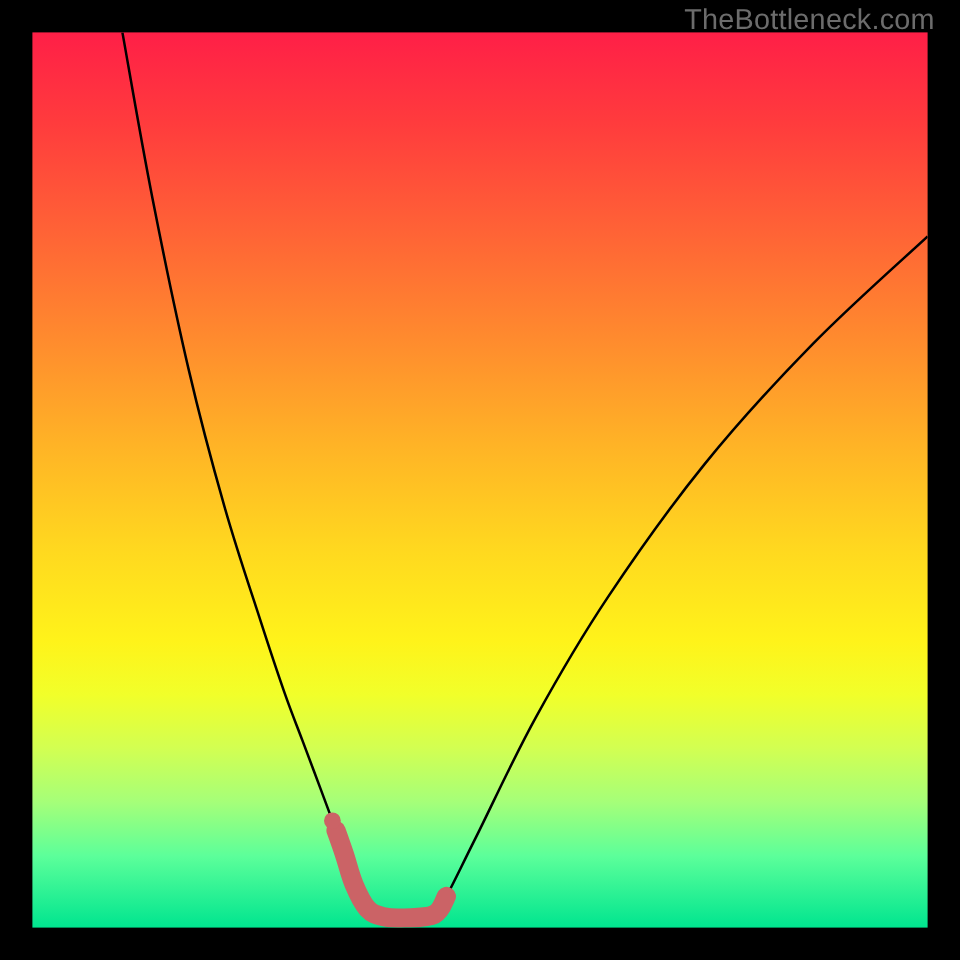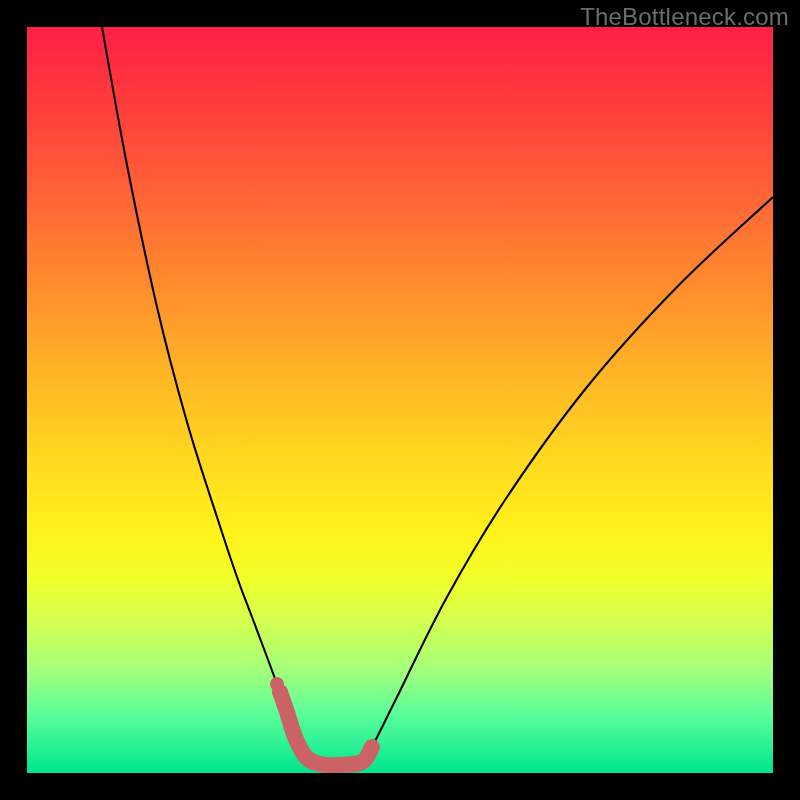--- a/index.html
+++ b/index.html
@@ -29,21 +29,21 @@
       #f1ff2a 74%,
       #d2ff52 80%,
       #a5ff79 86%,
       #5cff9a 92%,
       #00e58f 100%
     );
   }
   .watermark {
     position: absolute;
     top: 3px;
-    right: 11px;
+    right: 21px;
     color: #6c6c6c;
     font-size: 24px;
     font-weight: 400;
     letter-spacing: 0.2px;
     z-index: 5;
     user-select: none;
     margin-left: 40px;
   }
   svg.curves {
     position: absolute;

